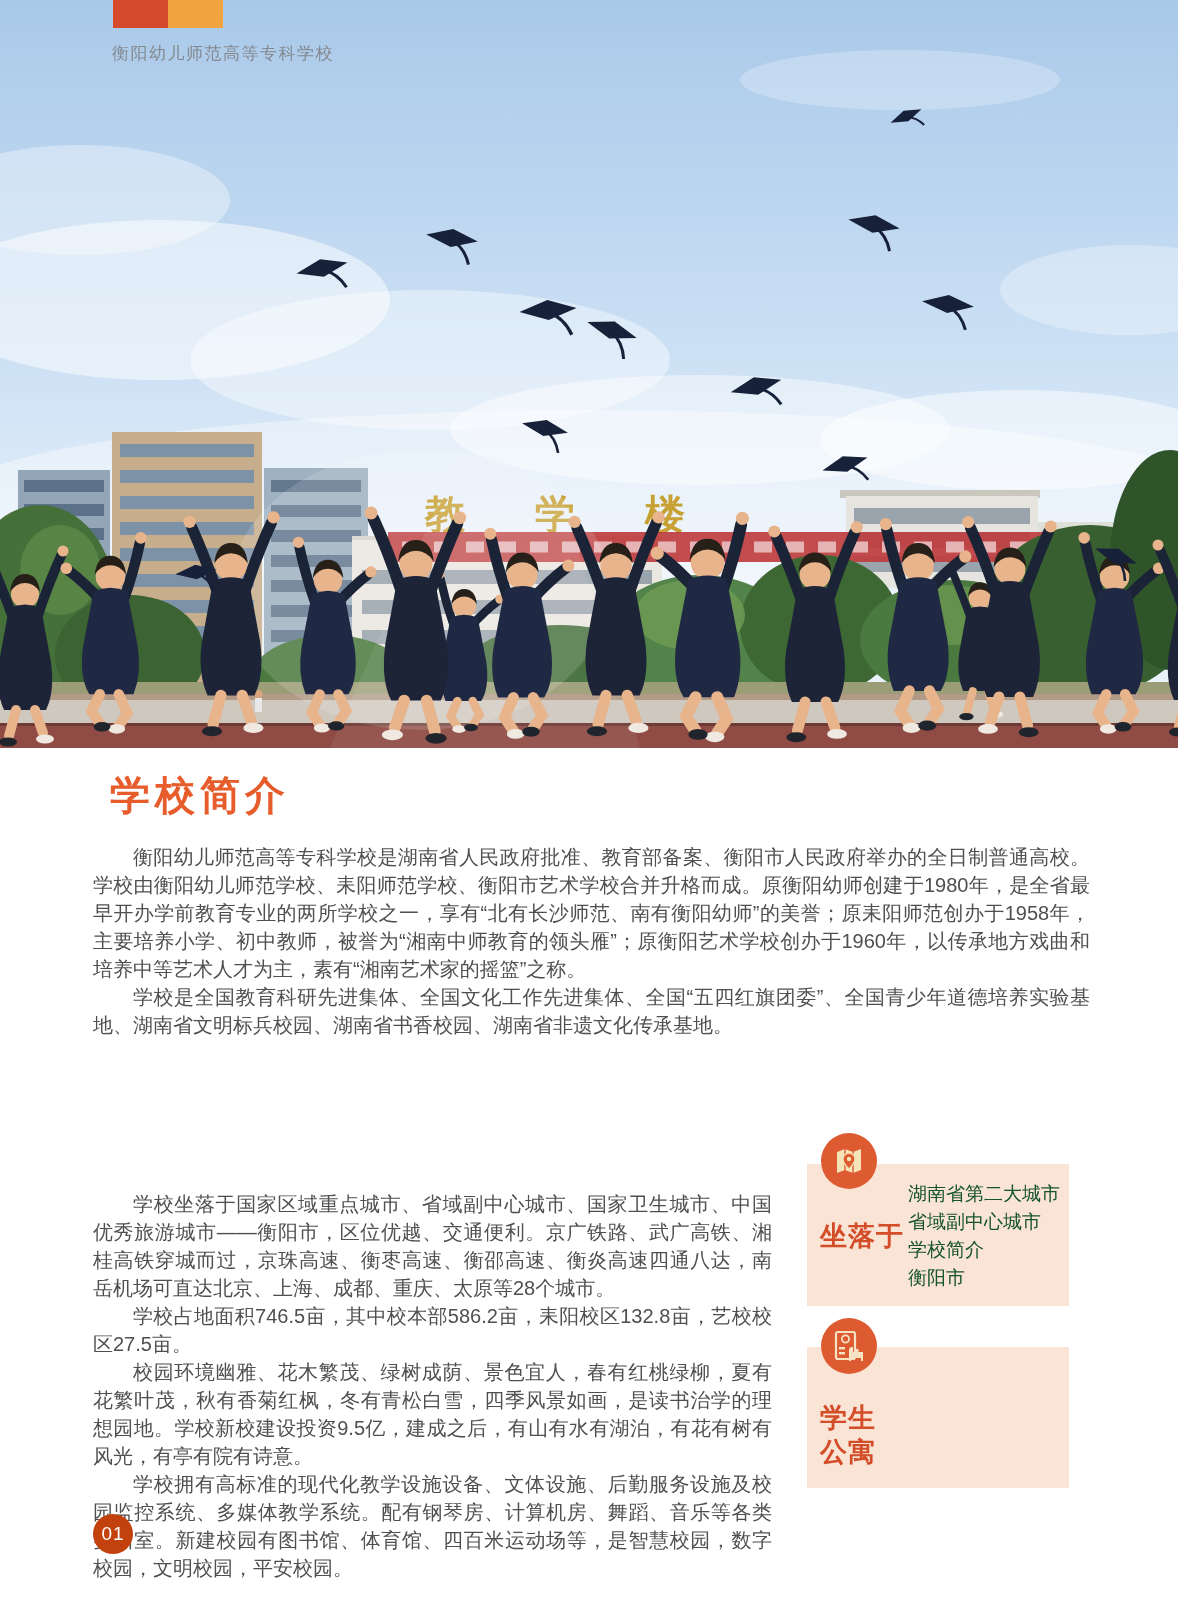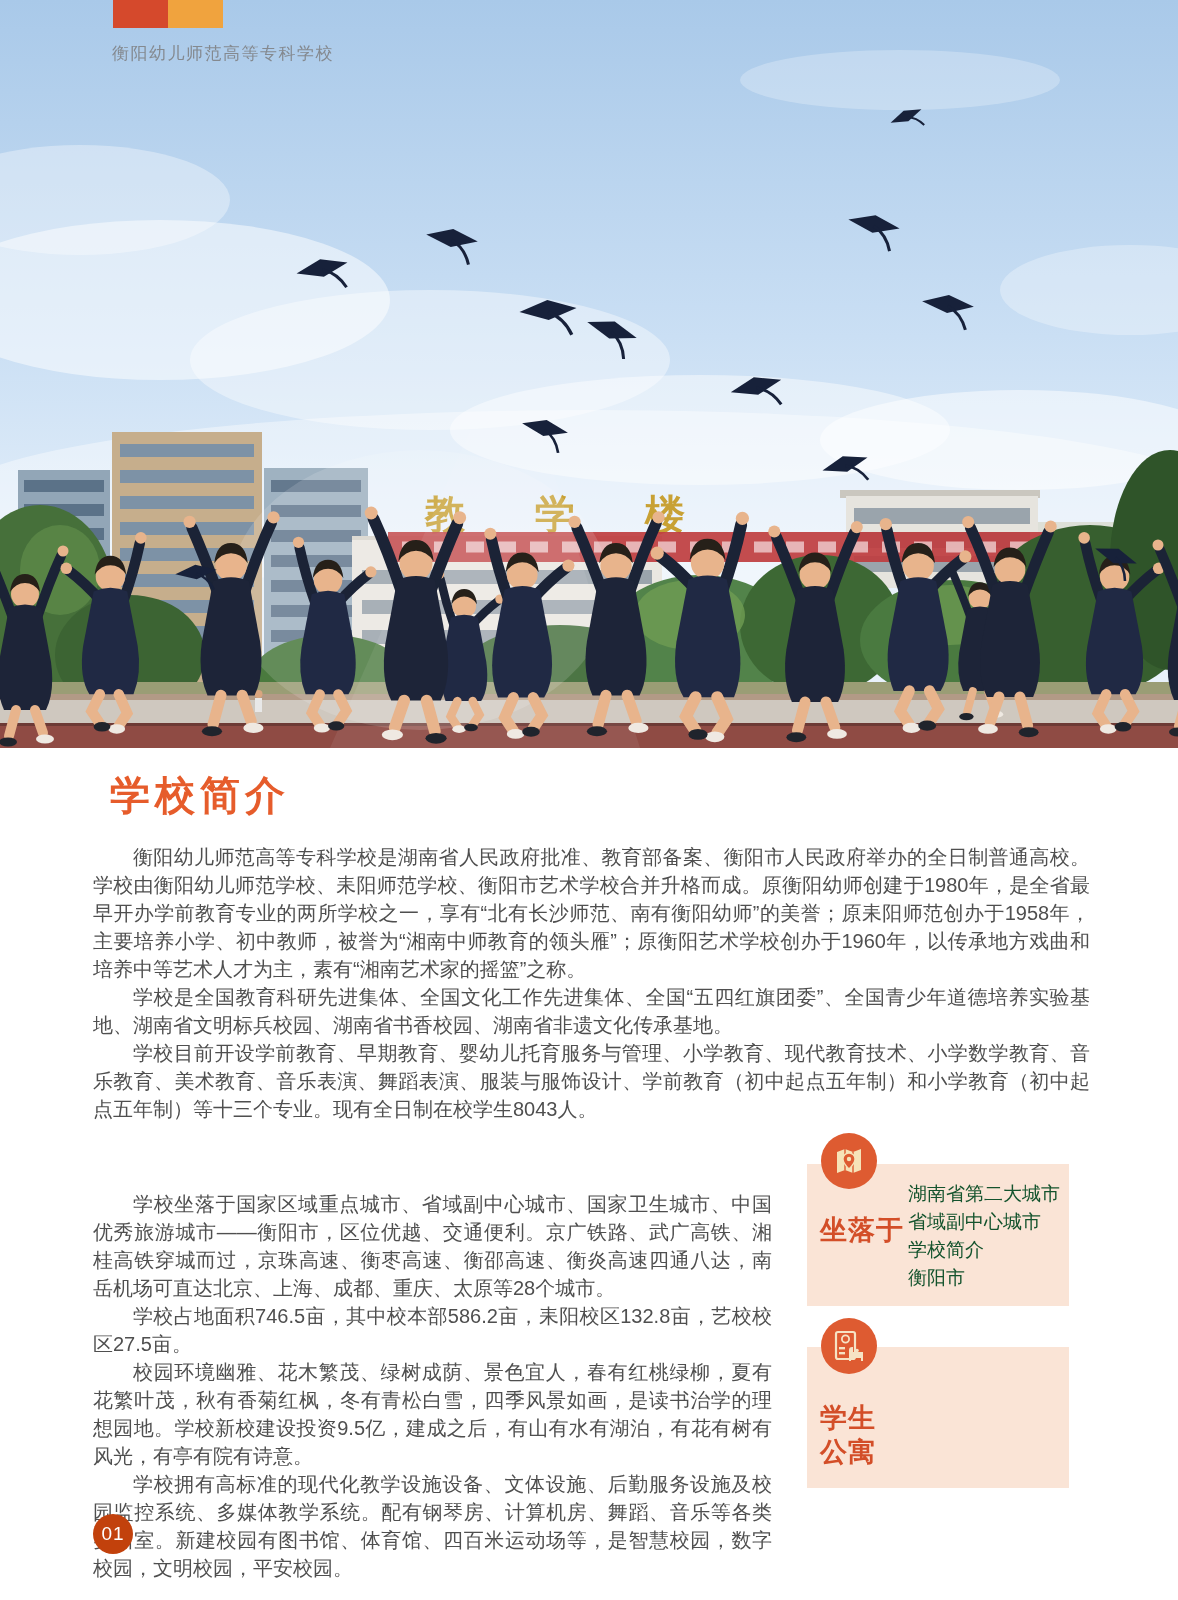--- a/index.html
+++ b/index.html
@@ -40,21 +40,21 @@
   .panel-circle{
     position:absolute;width:56px;height:56px;border-radius:50%;background:#DE5B31;
     left:14px;display:flex;align-items:center;justify-content:center;
   }
   #panel-located .panel-circle{top:-31px;}
   #panel-dorm .panel-circle{top:-29px;}
   .panel-label{
     position:absolute;left:13px;color:#D34E28;font-weight:700;font-size:27px;
     letter-spacing:1px;
   }
-  #panel-located .panel-label{top:48px;}
+  #panel-located .panel-label{top:54px;}
   #panel-dorm .panel-label{top:54px;width:60px;line-height:34px;word-break:break-all;}
   .panel-items{position:absolute;left:101px;color:#14532d;font-size:19px;line-height:28px;}
   #panel-located .panel-items{top:16px;}
   #panel-dorm .panel-items{top:23px;}
   .panel-items .gap{margin-top:12px;}
   
   .page-badge{
     position:absolute;left:93px;top:1514px;width:40px;height:40px;border-radius:50%;
     background:#c2410c;color:#ffffff;font-size:19px;letter-spacing:1px;
     display:flex;align-items:center;justify-content:center;
@@ -246,21 +246,20 @@
       <div class="sq red"></div>
       <div class="sq orange"></div>
     </div>
     <div class="school-name">衡阳幼儿师范高等专科学校</div>
   </div>
 
   <div class="h1" id="intro-title">学校简介</div>
   <div class="para-block" id="intro-paras">
     <p>衡阳幼儿师范高等专科学校是湖南省人民政府批准、教育部备案、衡阳市人民政府举办的全日制普通高校。学校由衡阳幼儿师范学校、耒阳师范学校、衡阳市艺术学校合并升格而成。原衡阳幼师创建于1980年，是全省最早开办学前教育专业的两所学校之一，享有“北有长沙师范、南有衡阳幼师”的美誉；原耒阳师范创办于1958年，主要培养小学、初中教师，被誉为“湘南中师教育的领头雁”；原衡阳艺术学校创办于1960年，以传承地方戏曲和培养中等艺术人才为主，素有“湘南艺术家的摇篮”之称。</p>
     <p>学校是全国教育科研先进集体、全国文化工作先进集体、全国“五四红旗团委”、全国青少年道德培养实验基地、湖南省文明标兵校园、湖南省书香校园、湖南省非遗文化传承基地。</p>
-    <p>学校目前开设学前教育、早期教育、婴幼儿托育服务与管理、小学教育、现代教育技术、小学数学教育、音乐教育、美术教育、音乐表演、舞蹈表演、服装与服饰设计、学前教育（初中起点五年制）和小学教育（初中起点五年制）等十三个专业。现有全日制在校学生8043人。</p>
   </div>
 
   <div class="para-block" id="campus-paras">
     <p>学校坐落于国家区域重点城市、省域副中心城市、国家卫生城市、中国优秀旅游城市——衡阳市，区位优越、交通便利。京广铁路、武广高铁、湘桂高铁穿城而过，京珠高速、衡枣高速、衡邵高速、衡炎高速四通八达，南岳机场可直达北京、上海、成都、重庆、太原等28个城市。</p>
     <p>学校占地面积746.5亩，其中校本部586.2亩，耒阳校区132.8亩，艺校校区27.5亩。</p>
     <p>校园环境幽雅、花木繁茂、绿树成荫、景色宜人，春有红桃绿柳，夏有花繁叶茂，秋有香菊红枫，冬有青松白雪，四季风景如画，是读书治学的理想园地。学校新校建设投资9.5亿，建成之后，有山有水有湖泊，有花有树有风光，有亭有院有诗意。</p>
     <p>学校拥有高标准的现代化教学设施设备、文体设施、后勤服务设施及校园监控系统、多媒体教学系统。配有钢琴房、计算机房、舞蹈、音乐等各类实训室。新建校园有图书馆、体育馆、四百米运动场等，是智慧校园，数字校园，文明校园，平安校园。</p>
   </div>
 
   <div class="panel" id="panel-located">

